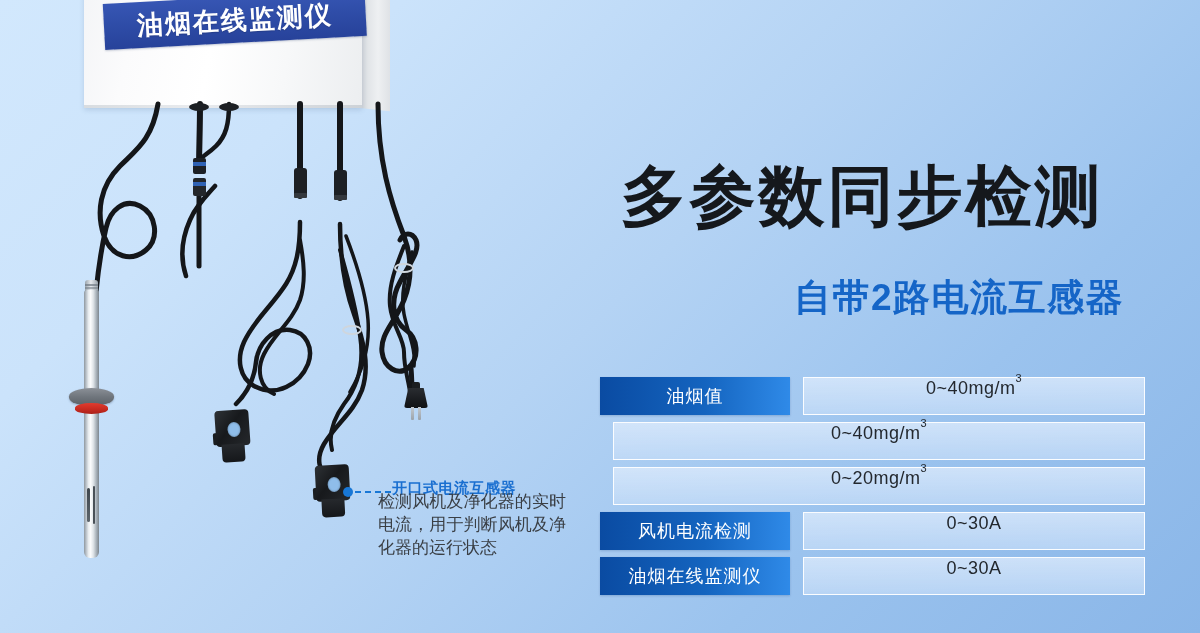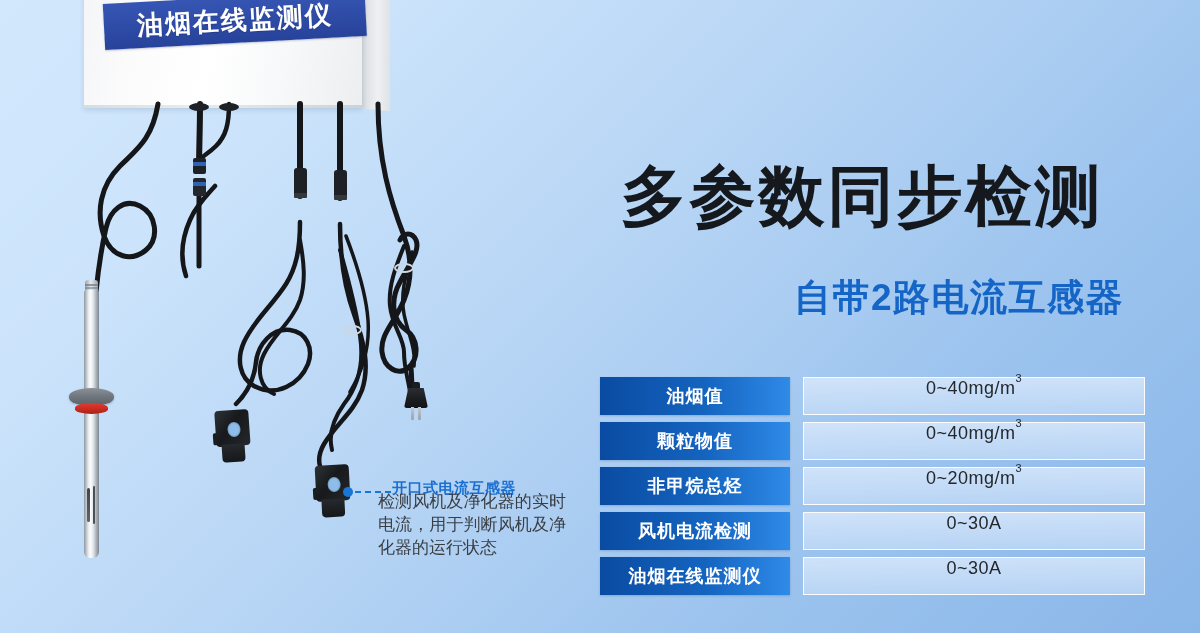--- a/index.html
+++ b/index.html
@@ -282,21 +282,21 @@
     display: flex;
     align-items: stretch;
     margin-bottom: 7px;
     height: 38px;
   }
   .spec-label {
     width: 190px;
     background: linear-gradient(90deg, #0a4ba2 0%, #1464bf 55%, #2f8ae8 100%);
     color: #ffffff;
     font-size: 18px;
-    font-weight: 700;
+    font-weight: 400;
     display: flex;
     align-items: center;
     justify-content: center;
     letter-spacing: 1px;
     box-shadow: 0 1px 2px rgba(20,60,120,0.22);
   }
   .spec-gap { width: 13px; }
   .spec-value {
     flex: 1;
     background: linear-gradient(180deg, rgba(221,235,252,0.78), rgba(196,220,248,0.72));
@@ -429,29 +429,27 @@
     <div class="spec-table" id="spec-table">
         <div class="spec-row">
           <div class="spec-label">油烟值</div>
           <div class="spec-gap"></div>
           <div class="spec-value">
             <span>0~40mg/m</span>
             <sup>3</sup>
           </div>
         </div>
         <div class="spec-row">
-          <div class="spec-label">颗粒物值</div>
           <div class="spec-gap"></div>
           <div class="spec-value">
             <span>0~40mg/m</span>
             <sup>3</sup>
           </div>
         </div>
         <div class="spec-row">
-          <div class="spec-label">非甲烷总烃</div>
           <div class="spec-gap"></div>
           <div class="spec-value">
             <span>0~20mg/m</span>
             <sup>3</sup>
           </div>
         </div>
         <div class="spec-row">
           <div class="spec-label">风机电流检测</div>
           <div class="spec-gap"></div>
           <div class="spec-value">0~30A</div>

